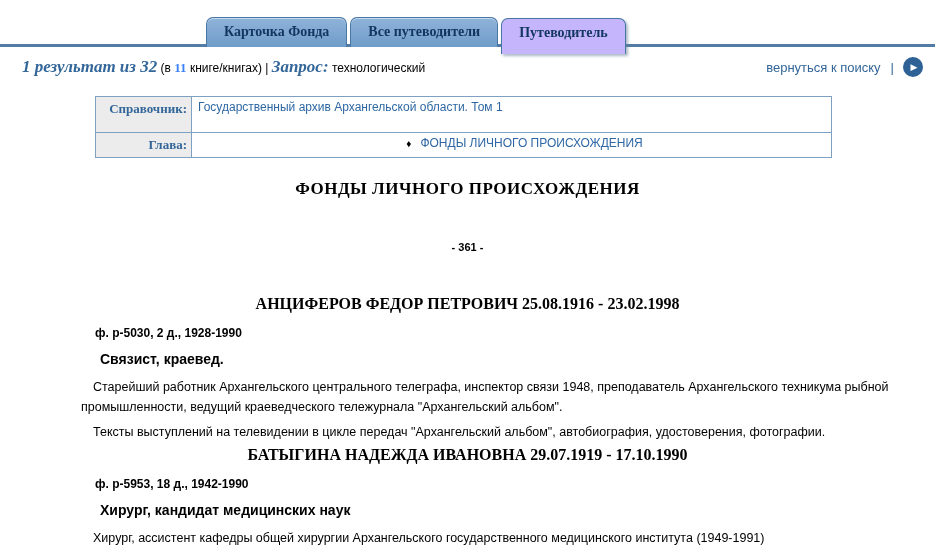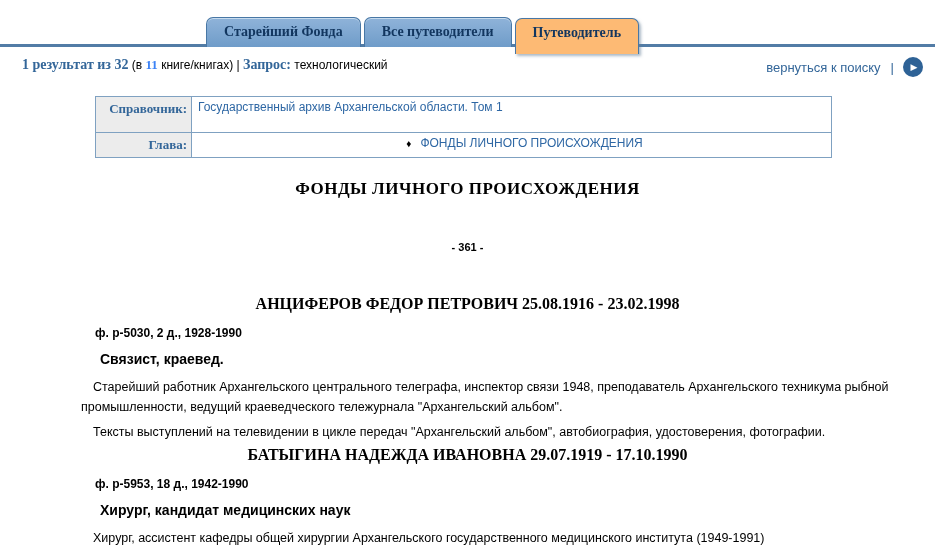--- a/index.html
+++ b/index.html
@@ -18,30 +18,30 @@
     border:1px solid #4877A5; border-bottom:none;
     border-radius:7px 7px 0 0;
     margin-right:3px;
     padding:6px 17px 7px;
     font-family:"Liberation Serif", serif; font-weight:bold; font-size:14px;
     color:#12365F; white-space:nowrap; cursor:pointer;
     box-shadow:inset 0 1px 0 #c7dbee;
     position:relative; z-index:1;
   }
   .tab.active {
-    background:#fdba74;
+    background:#c4b5fd;
     padding-bottom:13px; margin-bottom:-7px;
     box-shadow:2px 2px 3px rgba(100,125,150,0.55);
     z-index:2;
   }
 
   
   .results { display:flex; justify-content:space-between; align-items:flex-start; padding:10px 12px 0 22px; }
   .results-left { font-size:12px; color:#000; white-space:nowrap; }
-  .res-count, .res-query-label { font-family:"Liberation Serif", serif; font-weight:bold; font-size:14px; color:#336699; }
+  .res-count, .res-query-label { font-family:"Liberation Serif", serif; font-weight:bold; font-size:17px; color:#336699;font-style:italic; }
   .res-books-num { font-family:"Liberation Serif", serif; font-weight:bold; font-size:13px; color:#3b82f6; }
   .results-right { display:flex; align-items:center; color:#336699; font-size:13px; white-space:nowrap; }
   .back-link { color:#336699; cursor:pointer; }
   .res-sep { margin:0 9px 0 10px; color:#336699; }
   .next-btn {
     width:20px; height:20px; border-radius:50%;
     background:#2E6296; color:#fff;
     display:inline-flex; align-items:center; justify-content:center;
     font-size:9px; padding-left:2px; cursor:pointer;
   }
@@ -78,21 +78,21 @@
   .prof { font-weight:bold; font-size:14px; margin:11px 0 0 100px; }
   .para { font-size:12.5px; line-height:20px; margin:10px 28px 0 81px; text-indent:12px; }
   .para + .para { margin-top:5px; }
 </style>
 </head>
 <body>
 
 <div class="tabbar">
   <div class="tabbar-line"></div>
   <div class="tabs">
-    <div class="tab">Старейший Фонда</div>
+    <div class="tab">Карточка Фонда</div>
     <div class="tab">Все путеводители</div>
     <div class="tab active">Путеводитель</div>
   </div>
 </div>
 
 <div class="results">
   <div class="results-left">
     <span class="res-count">1 результат из 32</span><span> (в </span><span class="res-books-num">11</span><span> книге/книгах) | </span><span class="res-query-label">Запрос:</span><span> технологический</span>
   </div>
   <div class="results-right">

